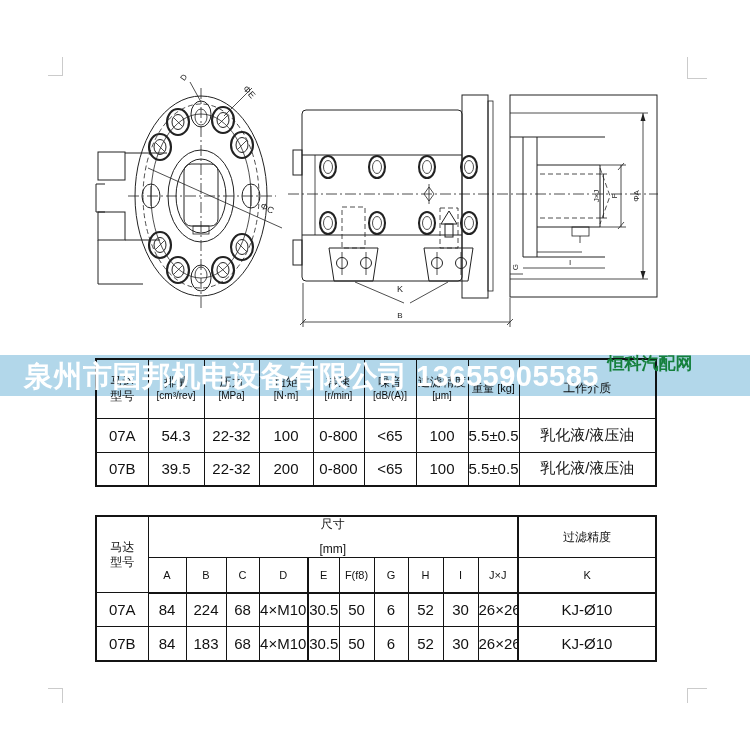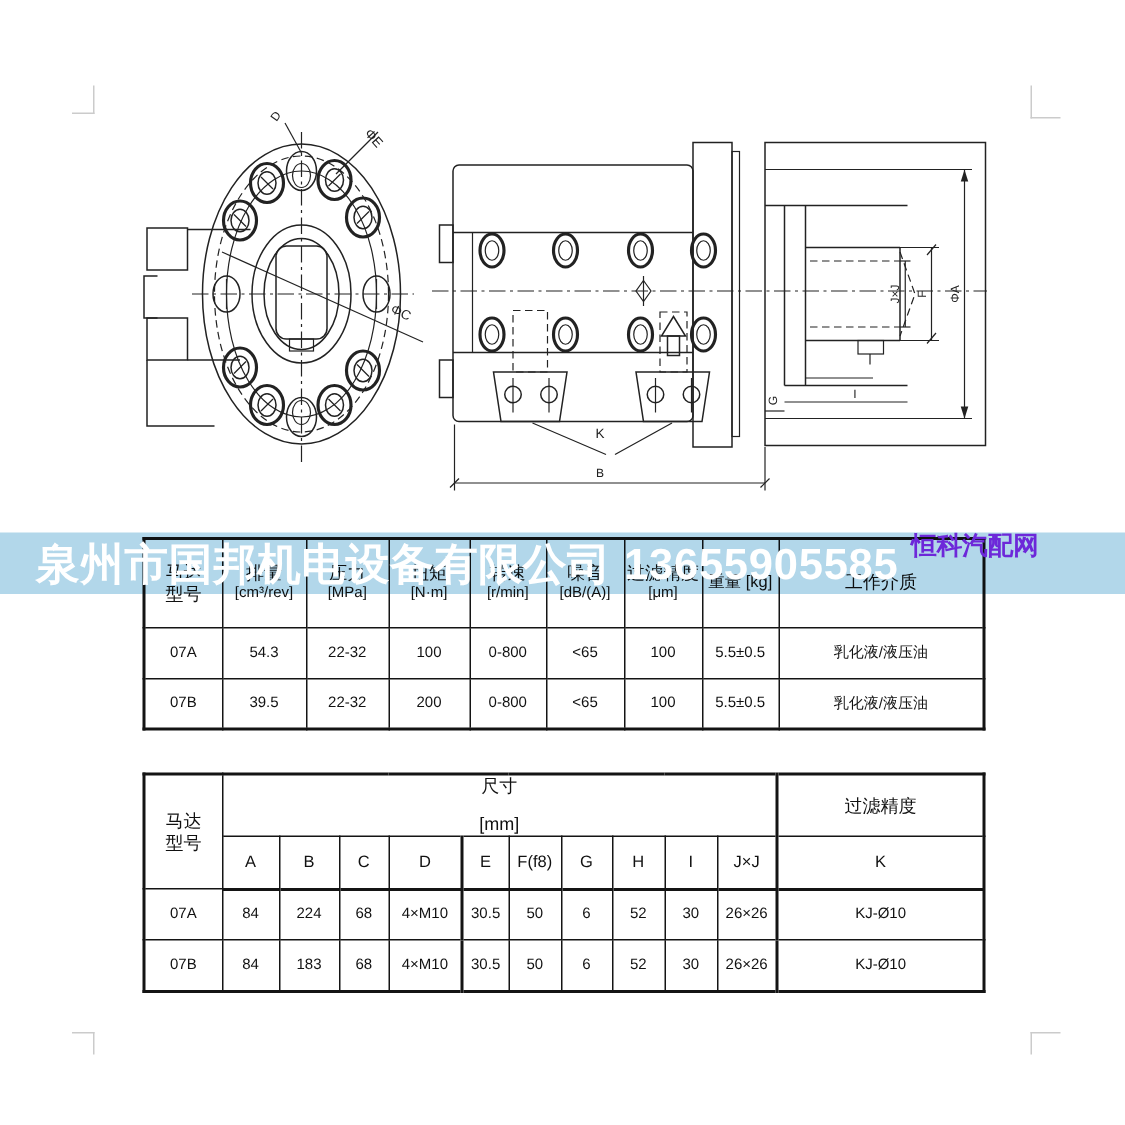--- a/index.html
+++ b/index.html
@@ -33,21 +33,21 @@
   }
   table.spec th,table.spec td{
     border:1px solid #141414;padding:0;font-weight:normal;
     vertical-align:middle;overflow:hidden;
   }
   #table1{left:95px;top:358px;width:560px;height:127px;}
   #table2{left:95px;top:515px;width:560px;height:143px;}
   .hcell{display:flex;flex-direction:column;justify-content:center;align-items:center;height:100%;line-height:1.25;}
   .h-main{font-size:12px;white-space:nowrap;}
   .h-unit{font-size:10px;white-space:nowrap;}
-  td.val{font-size:10px;white-space:nowrap;}
+  td.val{font-size:15px;white-space:nowrap;}
   th.letter{font-size:11px;}
   .bl2{border-left-width:2px !important;}
   .bb2{border-bottom-width:2px !important;}
 
   
   #wm-band{
     position:absolute;left:0;top:355px;width:750px;height:41px;
     mix-blend-mode:multiply;z-index:5;pointer-events:none;
   }
   #wm-main{
@@ -426,15 +426,15 @@
     <td class="val">52</td>
     <td class="val">30</td>
     <td class="val">26×26</td>
     <td class="val bl2">KJ-Ø10</td>
   </tr>
 </tbody>
   </table>
 
 <div id="wm-band" style="background: rgb(178, 215, 234);"></div>
 <div id="wm-main" style="color: rgb(255, 255, 255);"><span>泉州市国邦机电设备有限公司</span> <span>13655905585</span></div>
-<div id="wm-site" style="color: #6d28d9;">
+<div id="wm-site" style="color: #15803d;">
   <span class="site-name">恒科汽配网</span>
 </div>
 
 </body></html>

